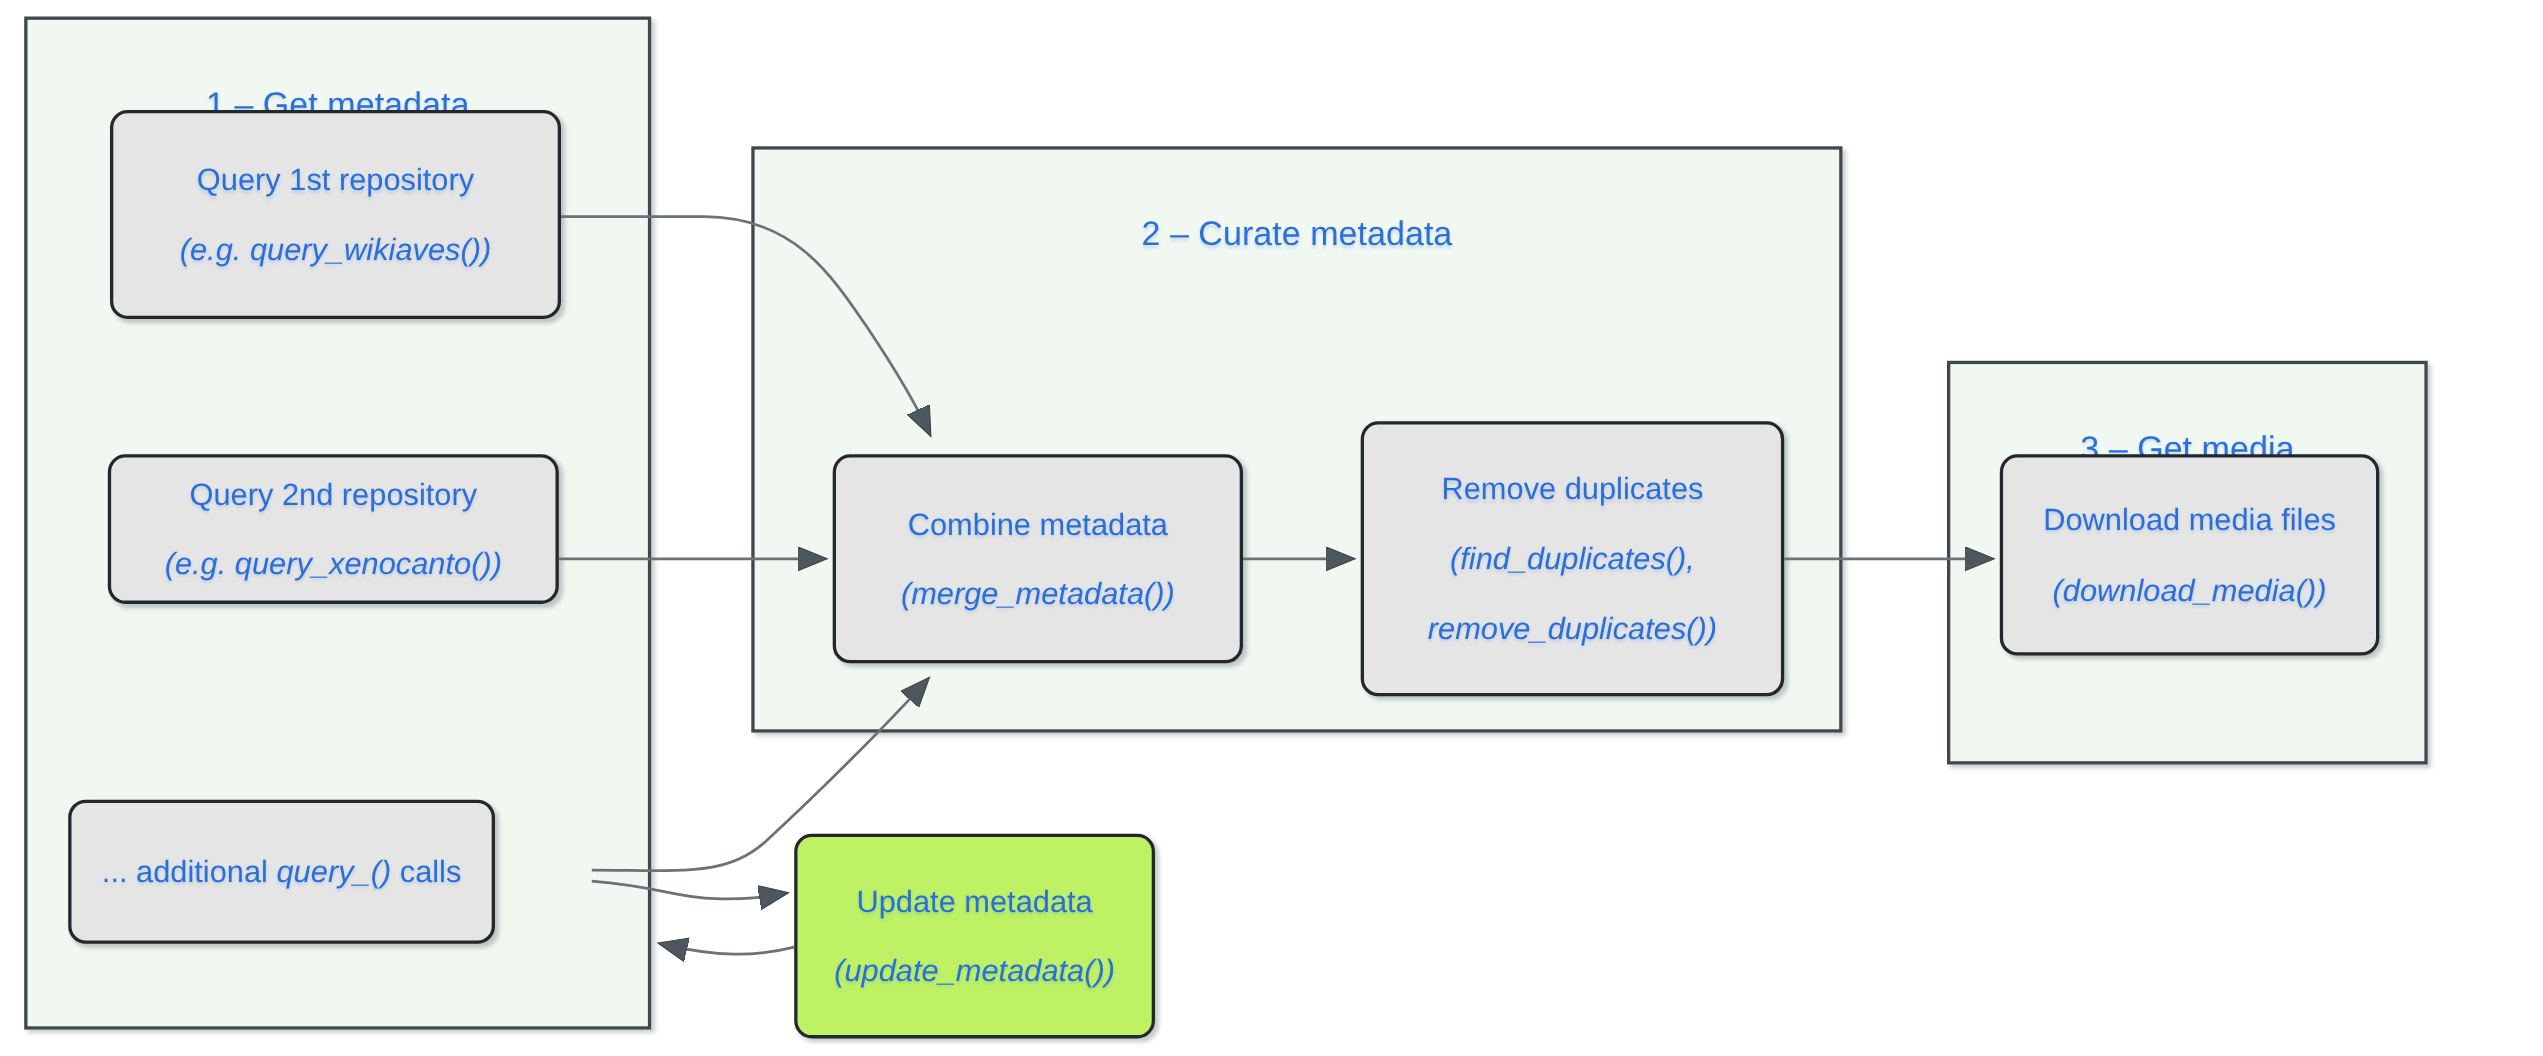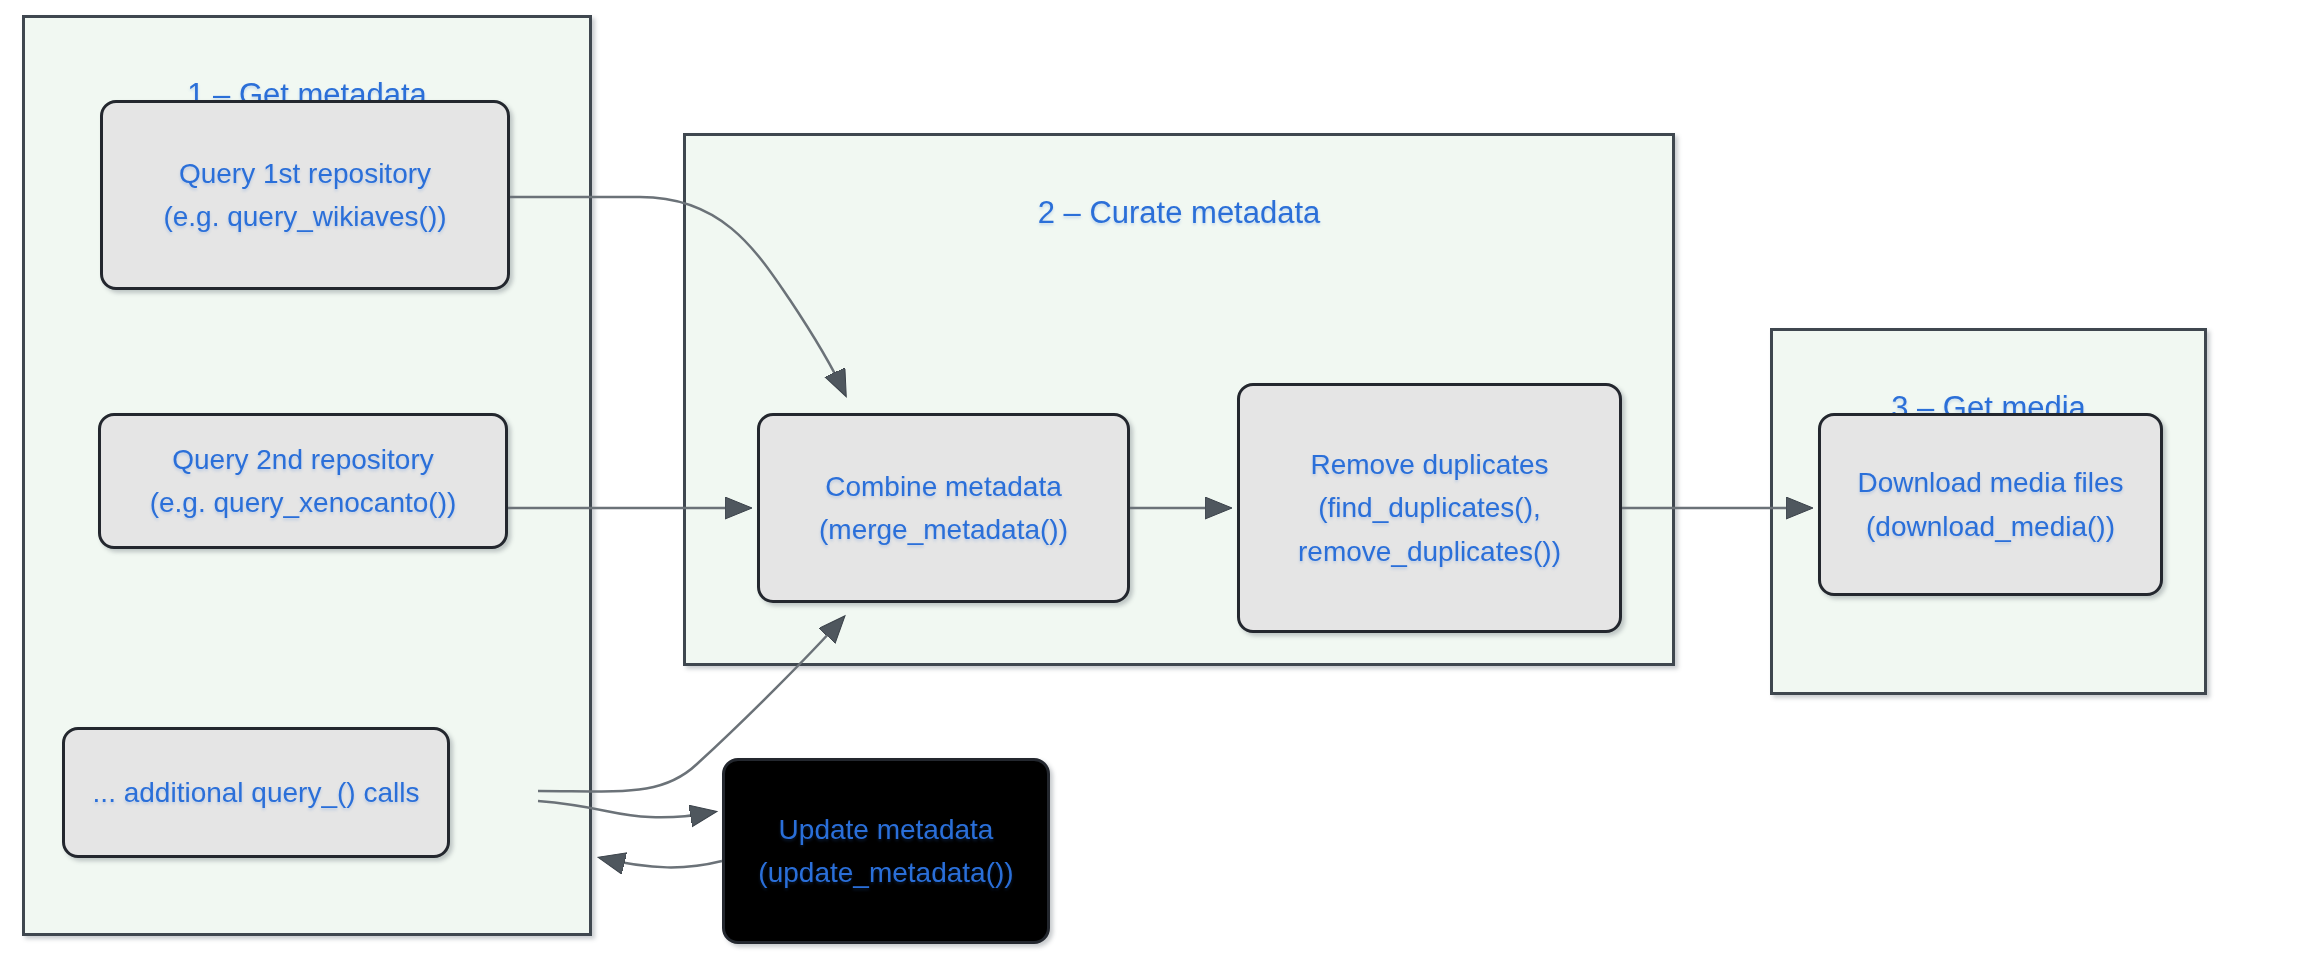--- a/index.html
+++ b/index.html
@@ -37,22 +37,22 @@
     display:flex;
     flex-direction:column;
     align-items:center;
     justify-content:center;
     color:#2a6fd9;
     font-size:28px;
     line-height:1.55;
     text-align:center;
     text-shadow:0 2px 3px rgba(43,111,216,0.22);
   }
-  .node.plain-fill{background:#000000;}
-  .node .fn{}
+  .node.plain-fill{background:#bef264;}
+  .node .fn{font-style:italic;margin-top:20px;}
   .node .mixed{white-space:pre;}
   .edges{position:absolute;left:0;top:0;pointer-events:none;}
   .edges path.link{fill:none;stroke:#6b7278;stroke-width:2.5px;}
 </style>
 </head>
 <body>
 
 <div class="canvas">
 
   <div class="container" style="left:22px;top:15px;width:570px;height:921px;">

